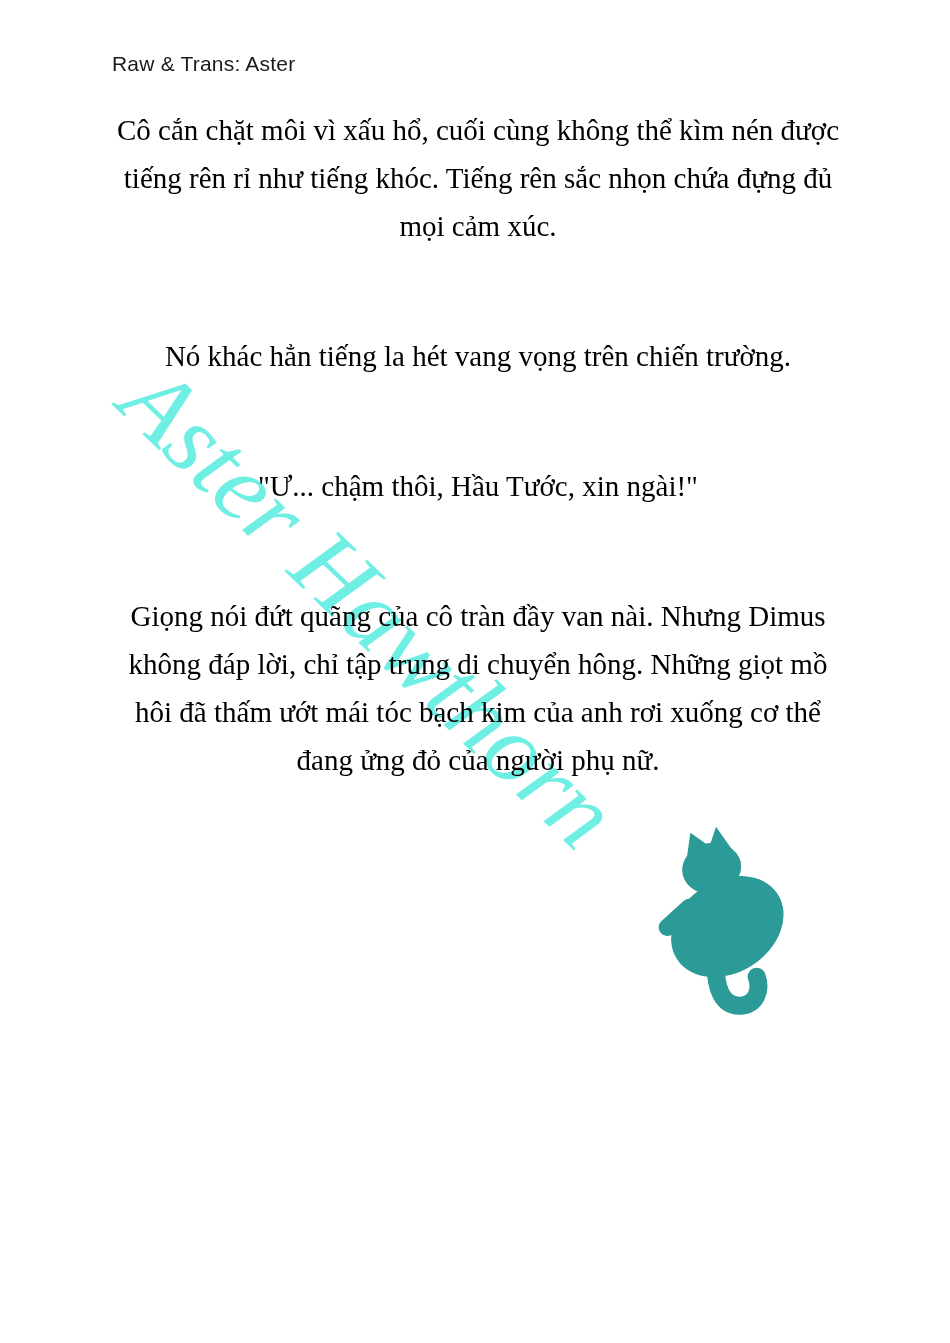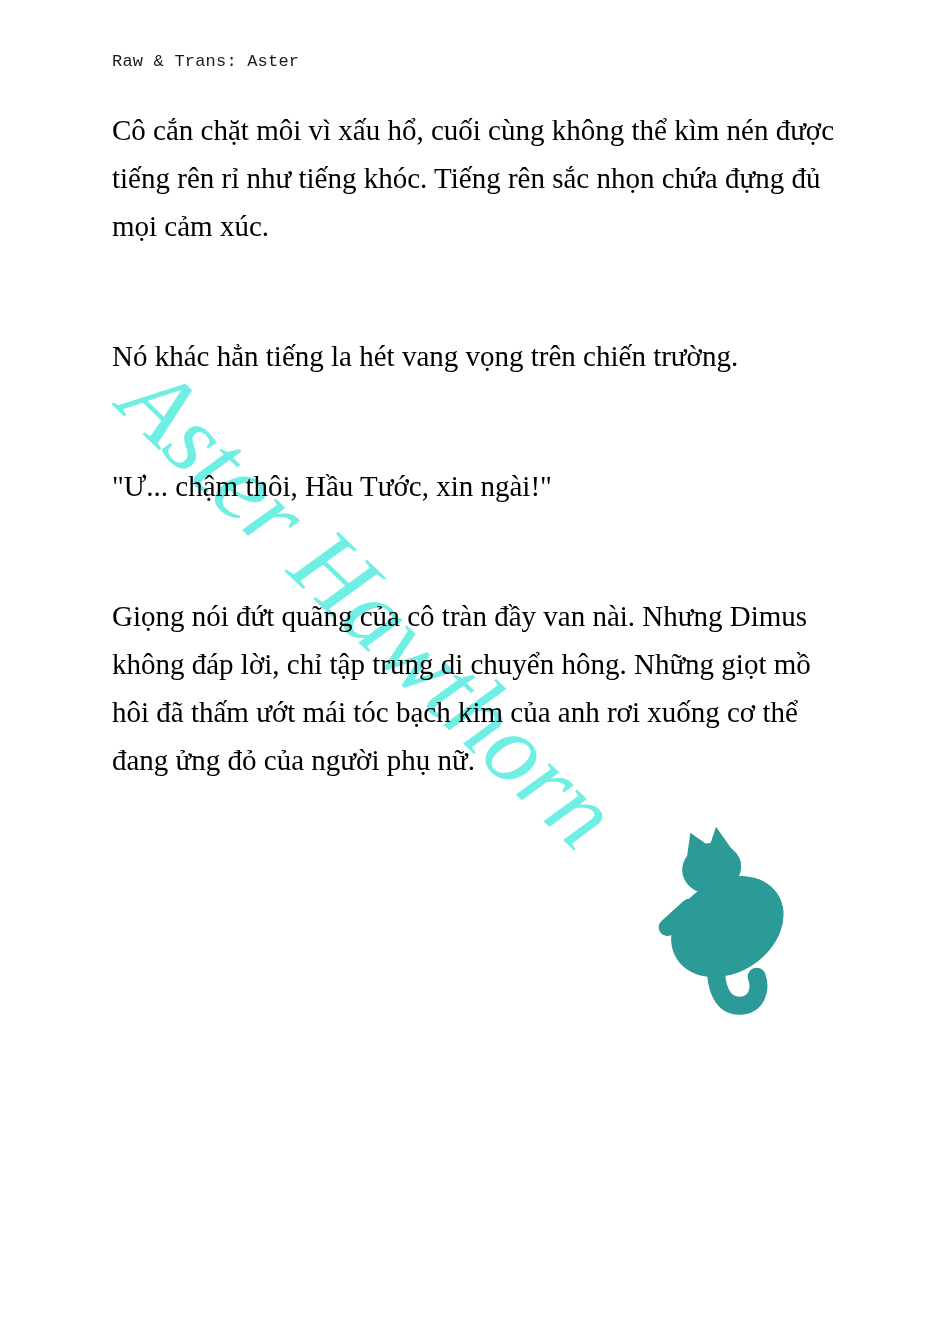--- a/index.html
+++ b/index.html
@@ -36,39 +36,39 @@
     top: 810px;
     width: 240px;
     height: 230px;
     z-index: 0;
   }
   .credit-header {
     position: absolute;
     left: 112px;
     top: 52px;
     z-index: 1;
-    font-family: Liberation Mono, monospace;
-    font-size: 17px;
+    font-family: Liberation Sans, sans-serif;
+    font-size: 21px;
     color: #1b1b1b;
     letter-spacing: 0.2px;
   }
   .doc-body {
     position: absolute;
     left: 112px;
     top: 106px;
     width: 732px;
     z-index: 1;
   }
   .doc-body p {
     margin: 0 0 82px 0;
     font-family: "Liberation Serif", serif;
     font-size: 29px;
     line-height: 48px;
     color: #000000;
-    text-align: left;
+    text-align: center;
   }
 </style>
 </head>
 <body>
 
 <div class="page">
 
   <div class="watermark">Aster Hawthorn</div>
 
   <svg class="cat" viewBox="0 0 720 690" xmlns="http://www.w3.org/2000/svg" aria-hidden="true">

